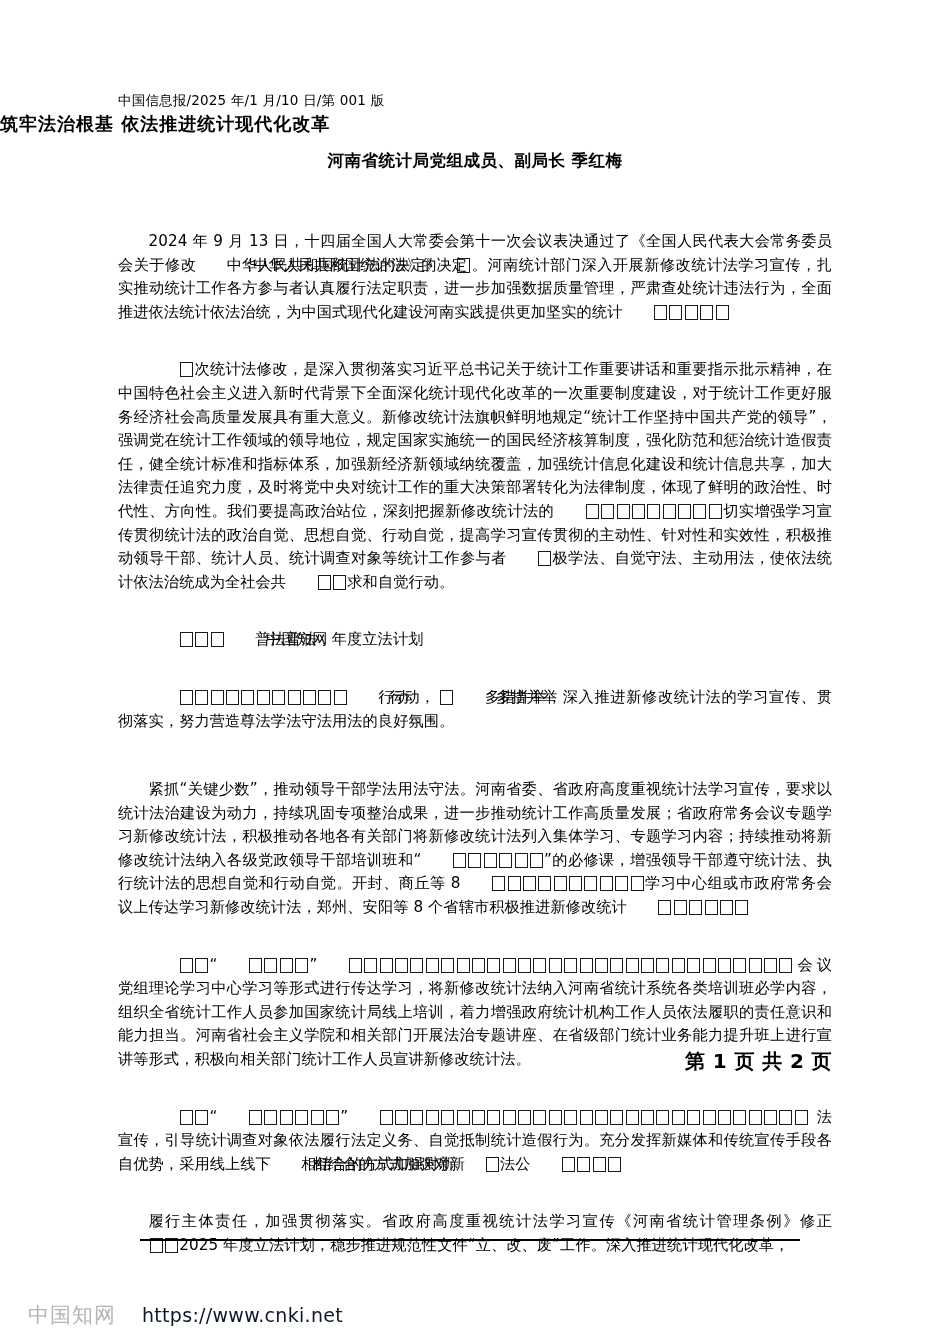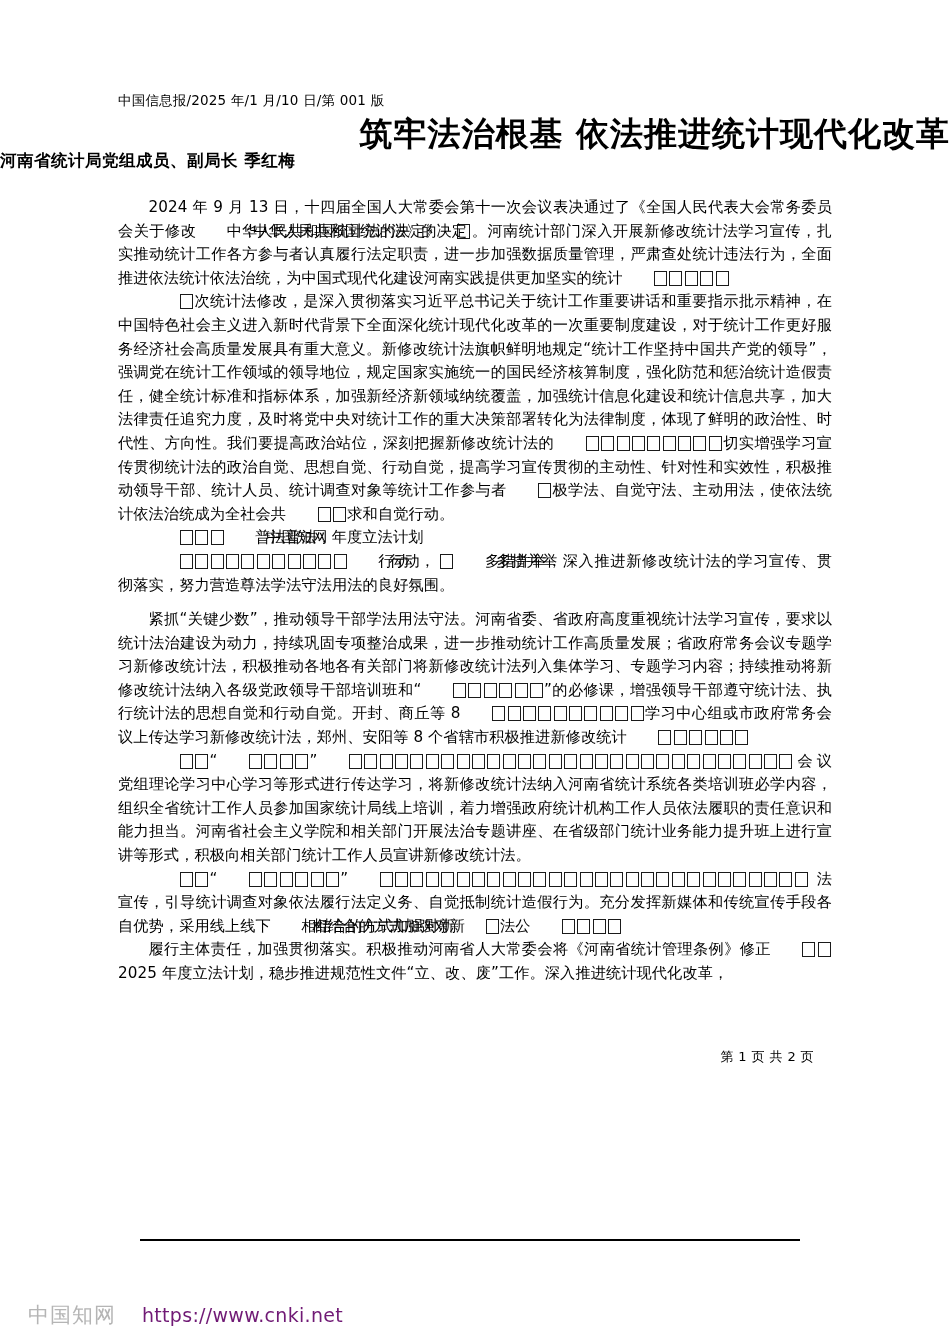--- a/index.html
+++ b/index.html
@@ -29,31 +29,31 @@
     letter-spacing: 0.2px;
     white-space: nowrap;
   }
 
   
   .doc-title {
     position: absolute;
     left: 0;
     right: 0;
     top: 112px;
-    text-align: right;
-    font-size: 33px;
+    text-align: left;
+    font-size: 18px;
     font-weight: bold;
     letter-spacing: 1px;
   }
   .doc-byline {
     position: absolute;
     left: 0;
     right: 0;
     top: 150px;
-    text-align: left;
+    text-align: center;
     font-size: 16.5px;
     font-weight: bold;
     letter-spacing: 0.5px;
   }
 
   
   .body-block {
     position: absolute;
     left: 118px;
     top: 196px;
@@ -62,20 +62,21 @@
   .para {
     font-size: 15.2px;
     line-height: 23.6px;
     text-align: justify;
     text-justify: inter-ideograph;
     margin: 0;
     letter-spacing: 0.1px;
   }
   .para.indent {
     text-indent: 2em;
+    margin-top: 34px;
   }
   .gap-md { height: 11px; }
 
   
   .tofu {
     display: inline-block;
     letter-spacing: 0.6px;
     font-family: "DejaVu Sans", sans-serif;
   }
   .tofu i {
@@ -100,24 +101,25 @@
     position: absolute;
     left: 0;
     top: 0;
     white-space: nowrap;
   }
   .overlap .lay.shift { left: 11px; }
 
   
   .page-footer {
     position: absolute;
-    right: 136px;
+    right: 118px;
     top: 1048px;
-    font-size: 13px;
+    font-size: 20px;
     letter-spacing: 0.4px;
+    font-weight: bold;
   }
 
   
   .bottom-rule {
     position: absolute;
     left: 140px;
     top: 1239px;
     width: 660px;
     height: 0;
     border-top: 2px solid #000000;
@@ -132,21 +134,21 @@
     color: #b9b9b9;
   }
   .wm-brand {
     font-size: 21px;
     letter-spacing: 1px;
     color: #b5b5b5;
   }
   .wm-url {
     font-size: 19px;
     letter-spacing: 0.3px;
-    color: #701a75;
+    color: #0f172a;
   }
 </style>
 </head>
 <body>
 
 <div class="page">
 
   <div class="source-line">中国信息报/2025 年/1 月/10 日/第 001 版</div>
 
   <div class="doc-title">筑牢法治根基  依法推进统计现代化改革</div>
@@ -165,21 +167,21 @@
     <p class="para indent"><span class="tofu"><i></i><i></i><i></i><i></i><i></i><i></i><i></i><i></i><i></i><i></i><i></i></span><span class="overlap"><span class="under">行动</span><span class="lay">行动</span><span class="lay shift">行动，</span></span><span class="tofu"><i></i></span><span class="overlap"><span class="under">多措并举</span><span class="lay">多措并举</span><span class="lay shift">多措并举</span></span><span>，深入推进新修改统计法的学习宣传、贯彻落实，努力营造尊法学法守法用法的良好氛围。</span></p>
 
     <div class="gap-md"></div>
 
     <p class="para indent"><span>紧抓“关键少数”，推动领导干部学法用法守法。河南省委、省政府高度重视统计法学习宣传，要求以统计法治建设为动力，持续巩固专项整治成果，进一步推动统计工作高质量发展；省政府常务会议专题学习新修改统计法，积极推动各地各有关部门将新修改统计法列入集体学习、专题学习内容；持续推动将新修改统计法纳入各级党政领导干部培训班和“</span><span class="tofu"><i></i><i></i><i></i><i></i><i></i><i></i></span><span>”的必修课，增强领导干部遵守统计法、执行统计法的思想自觉和行动自觉。开封、商丘等 8</span><span class="tofu"><i></i><i></i><i></i><i></i><i></i><i></i><i></i><i></i><i></i><i></i></span><span>学习中心组或市政府常务会议上传达学习新修改统计法，郑州、安阳等 8 个省辖市积极推进新修改统计</span><span class="tofu"><i></i><i></i><i></i><i></i><i></i><i></i></span></p>
 
     <p class="para indent"><span class="tofu"><i></i><i></i></span><span>“</span><span class="tofu"><i></i><i></i><i></i><i></i></span><span>”</span><span class="tofu"><i></i><i></i><i></i><i></i><i></i><i></i><i></i><i></i><i></i><i></i><i></i><i></i><i></i><i></i><i></i><i></i><i></i><i></i><i></i><i></i><i></i><i></i><i></i><i></i><i></i><i></i><i></i><i></i><i></i></span><span>会议党组理论学习中心学习等形式进行传达学习，将新修改统计法纳入河南省统计系统各类培训班必学内容，组织全省统计工作人员参加国家统计局线上培训，着力增强政府统计机构工作人员依法履职的责任意识和能力担当。河南省社会主义学院和相关部门开展法治专题讲座、在省级部门统计业务能力提升班上进行宣讲等形式，积极向相关部门统计工作人员宣讲新修改统计法。</span></p>
 
     <p class="para indent"><span class="tofu"><i></i><i></i></span><span>“</span><span class="tofu"><i></i><i></i><i></i><i></i><i></i><i></i></span><span>”</span><span class="tofu"><i></i><i></i><i></i><i></i><i></i><i></i><i></i><i></i><i></i><i></i><i></i><i></i><i></i><i></i><i></i><i></i><i></i><i></i><i></i><i></i><i></i><i></i><i></i><i></i><i></i><i></i><i></i><i></i></span><span>法宣传，引导统计调查对象依法履行法定义务、自觉抵制统计造假行为。充分发挥新媒体和传统宣传手段各自优势，采用线上线下</span><span class="overlap"><span class="under">相结合的方式加强对新</span><span class="lay">相结合的方式加强对新</span><span class="lay shift">相结合的方式加强对新</span></span><span class="tofu"><i></i></span><span>法公</span><span class="tofu"><i></i><i></i><i></i><i></i></span></p>
 
-    <p class="para indent"><span>履行主体责任，加强贯彻落实。积极推动河南省人大常委会将《河南省统计管理条例》修正</span><span class="tofu"><i></i><i></i></span><span>2025 年度立法计划，稳步推进规范性文件“立、改、废”工作。深入推进统计现代化改革，</span></p>
+    <p class="para indent"><span>履行主体责任，加强贯彻落实。省政府高度重视统计法学习宣传《河南省统计管理条例》修正</span><span class="tofu"><i></i><i></i></span><span>2025 年度立法计划，稳步推进规范性文件“立、改、废”工作。深入推进统计现代化改革，</span></p>
 
   </div>
 
   <div class="page-footer">第 1 页 共 2 页</div>
 
   <div class="bottom-rule"></div>
 
   <div class="watermark">
     <span class="wm-brand">中国知网</span>
     <span class="wm-url">https://www.cnki.net</span>

